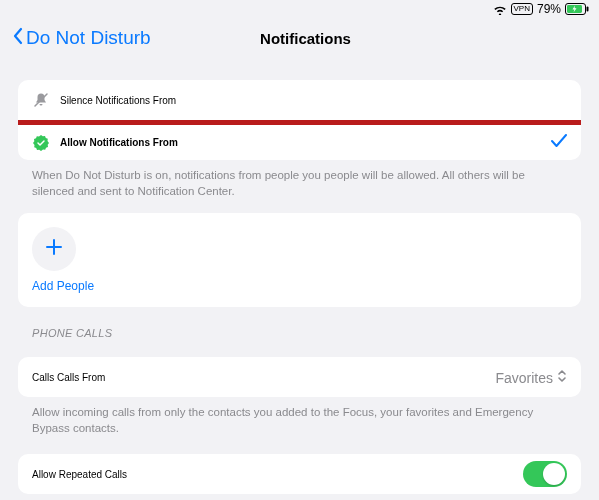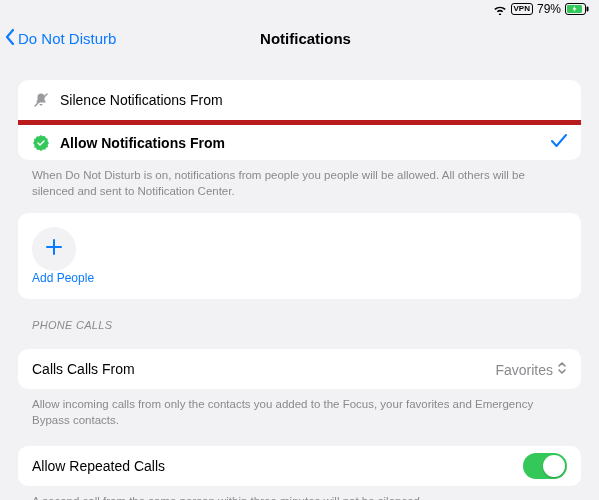--- a/index.html
+++ b/index.html
@@ -22,37 +22,37 @@
     padding: 0 10px;
     font-size: 11px;
   }
   .status .wifi svg, .status .battery svg { display:block; }
   .status .vpn {
     border: 1px solid #000;
     border-radius: 3px;
     font-size: 8px;
     padding: 0 2px;
     line-height: 10px;
-    font-weight: 700;
+    font-weight: 400;
   }
   .status .pct { font-size: 12px; }
 
   
   .nav {
     position: relative;
     height: 40px;
     display: flex;
     align-items: center;
   }
   .nav .back {
     display: flex;
     align-items: center;
     color: #0a7aff;
-    font-size: 15px;
-    padding-left: 4px;
+    font-size: 19px;
+    padding-left: 12px;
     gap: 2px;
   }
   .nav .title {
     position: absolute;
     left: 12px; right: 0;
     text-align: center;
     font-weight: 600;
     font-size: 15px;
     pointer-events: none;
   }
@@ -68,21 +68,21 @@
   .group.tight { margin-top: 12px; }
 
   .row {
     display: flex;
     align-items: center;
     min-height: 40px;
     padding: 0 14px;
     gap: 10px;
   }
   .row + .row { border-top: 5px solid #b91c1c; }
-  .row .label { flex: 1; font-size: 14px; }
+  .row .label { flex: 1; font-size: 10px; }
   .row .label.bold { font-weight: 600; }
   .row .value { color: #8a8a8e; font-size: 14px; display:flex; align-items:flex-end; gap:4px;}
   .row .chev-updown { color:#8a8a8e; }
 
   .check { color: #0a7aff; }
 
   .footer-text {
     color: #8a8a8e;
     font-size: 11.5px;
     line-height: 1.35;
@@ -108,20 +108,21 @@
     border-radius: 50%;
     background: #f2f2f5;
     display: flex; align-items: center; justify-content: center;
     color: #0a7aff;
     font-size: 24px;
     font-weight: 300;
   }
   .add-label {
     color: #0a7aff;
     font-size: 12px;
+    margin-top: 8px;
   }
 
   
   .ico { width: 18px; height: 18px; display:inline-flex; align-items:center; justify-content:center; }
   .bell-slash { color: #9a9a9e; }
 
   
   .toggle {
     width: 44px; height: 26px; border-radius: 13px;
     background: #34c759; position: relative;

